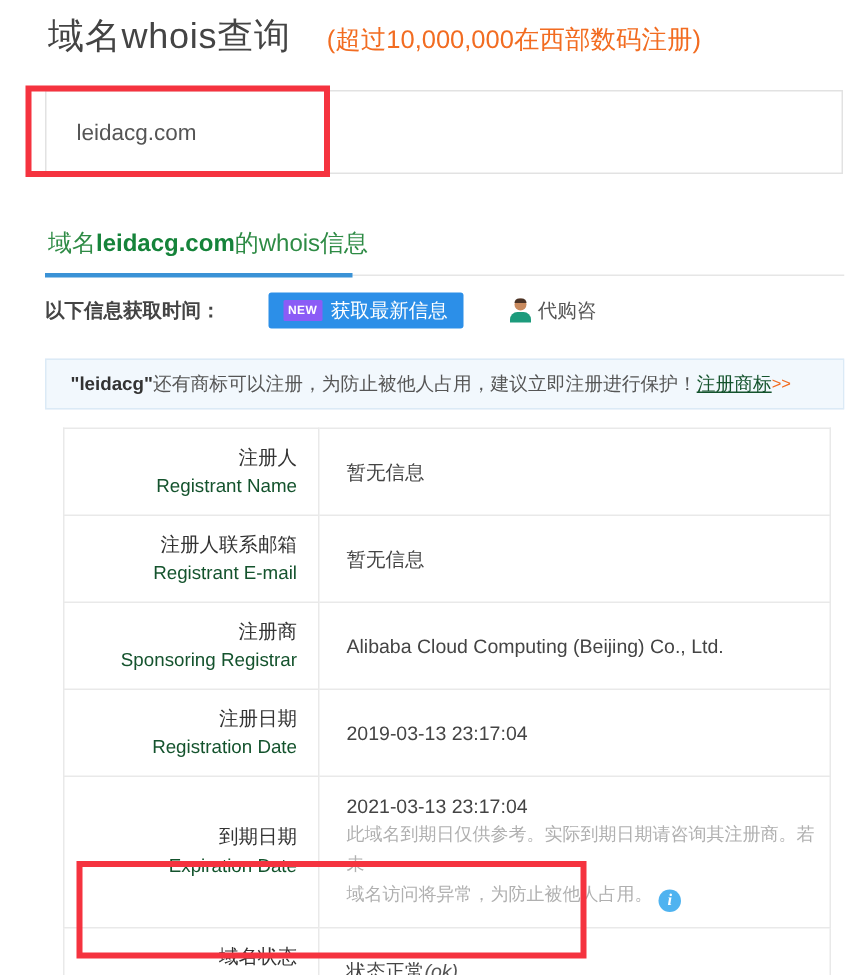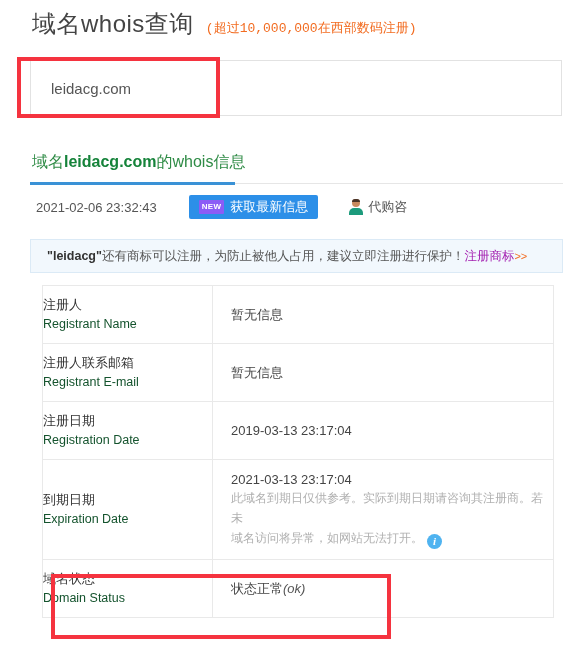--- a/index.html
+++ b/index.html
@@ -15,21 +15,21 @@
   
   .title-row {
     position: absolute; left: 32px; top: 8px;
     display: flex; align-items: baseline;
   }
   .title-main {
     font-size: 24px; color: #444; letter-spacing: .5px;
     font-family: "Liberation Sans", "DejaVu Sans", sans-serif;
   }
   .title-sub {
-    font-size: 13px; color: #f26c21; margin-left: 12px; white-space: nowrap; font-family: Liberation Mono, monospace;
+    font-size: 17px; color: #f26c21; margin-left: 24px; white-space: nowrap;
   }
 
   
   .search-wrap {
     position: absolute; left: 30px; top: 60px;
     width: 532px; height: 56px;
     border: 1px solid #e2e2e2; background: #fff;
   }
   .search-input {
     width: 100%; height: 100%;
@@ -111,38 +111,38 @@
   
   .tm-notice {
     position: absolute; left: 30px; top: 239px;
     width: 533px; height: 34px;
     background: #f2f8fd; border: 1px solid #dbeaf6;
     display: flex; align-items: center;
     padding-left: 16px;
     font-size: 12.5px; color: #555; white-space: nowrap;
   }
   .tm-notice b { color: #333; }
-  .tm-link { color: #a21caf; cursor: pointer; }
+  .tm-link { color: #14532d; cursor: pointer; text-decoration: underline; }
   .tm-arrows { color: #f26c21; font-size: 11px; }
 
   
   .whois-table {
     position: absolute; left: 42px; top: 285px;
     width: 512px;
     border-collapse: collapse;
     table-layout: fixed;
   }
   .whois-table td {
     border: 1px solid #e9e9e9;
     vertical-align: middle;
     padding: 10px 0;
   }
   td.lbl {
     width: 170px;
-    text-align: left;
+    text-align: right;
     padding-right: 14px;
     line-height: 1.45;
   }
   .lbl-cn { font-size: 13px; color: #333; display: block; }
   .lbl-en { font-size: 12.5px; color: #14532d; display: block; }
   td.val {
     padding-left: 18px;
     font-size: 13px; color: #444;
     line-height: 1.5;
   }
@@ -174,21 +174,21 @@
     <input class="search-input" type="text" value="leidacg.com" style="">
   </div>
 
   <div class="whois-head">
     <span>域名</span><b>leidacg.com</b><span>的whois信息</span>
   </div>
   <div class="head-rule"></div>
   <div class="head-underline"></div>
 
   <div class="fetch-row">
-    <span class="fetch-time">2021-02-06 23:32:43</span>
+    <span class="fetch-label">以下信息获取时间：</span>
     <div class="refresh-btn">
       <span class="new-badge">NEW</span>
       <span>获取最新信息</span>
     </div>
     <div class="agent-link">
       <span class="agent-avatar">
         <span class="head-c"></span>
           <span class="hair"></span>
           <span class="body-c"></span>
       </span>
@@ -214,39 +214,46 @@
       </tr>
 
       <tr>
         <td class="lbl">
           <span class="lbl-cn">注册人联系邮箱</span>
           <span class="lbl-en">Registrant E-mail</span>
         </td>
         <td class="val">暂无信息</td>
       </tr>
 
+      <tr>
+        <td class="lbl">
+          <span class="lbl-cn">注册商</span>
+          <span class="lbl-en">Sponsoring Registrar</span>
+        </td>
+        <td class="val">Alibaba Cloud Computing (Beijing) Co., Ltd.</td>
+      </tr>
 
       <tr>
         <td class="lbl">
           <span class="lbl-cn">注册日期</span>
           <span class="lbl-en">Registration Date</span>
         </td>
         <td class="val">2019-03-13 23:17:04</td>
       </tr>
 
       <tr>
         <td class="lbl">
           <span class="lbl-cn">到期日期</span>
           <span class="lbl-en">Expiration Date</span>
         </td>
         <td class="val">
           <span>2021-03-13 23:17:04</span>
           <div class="val-note">
             <span>此域名到期日仅供参考。实际到期日期请咨询其注册商。若未</span><br>
-            <span>域名访问将异常，如网站无法打开。</span><span class="info-icon">i</span>
+            <span>域名访问将异常，为防止被他人占用。</span><span class="info-icon">i</span>
           </div>
         </td>
       </tr>
 
       <tr>
         <td class="lbl">
           <span class="lbl-cn">域名状态</span>
           <span class="lbl-en">Domain Status</span>
         </td>
         <td class="val">

